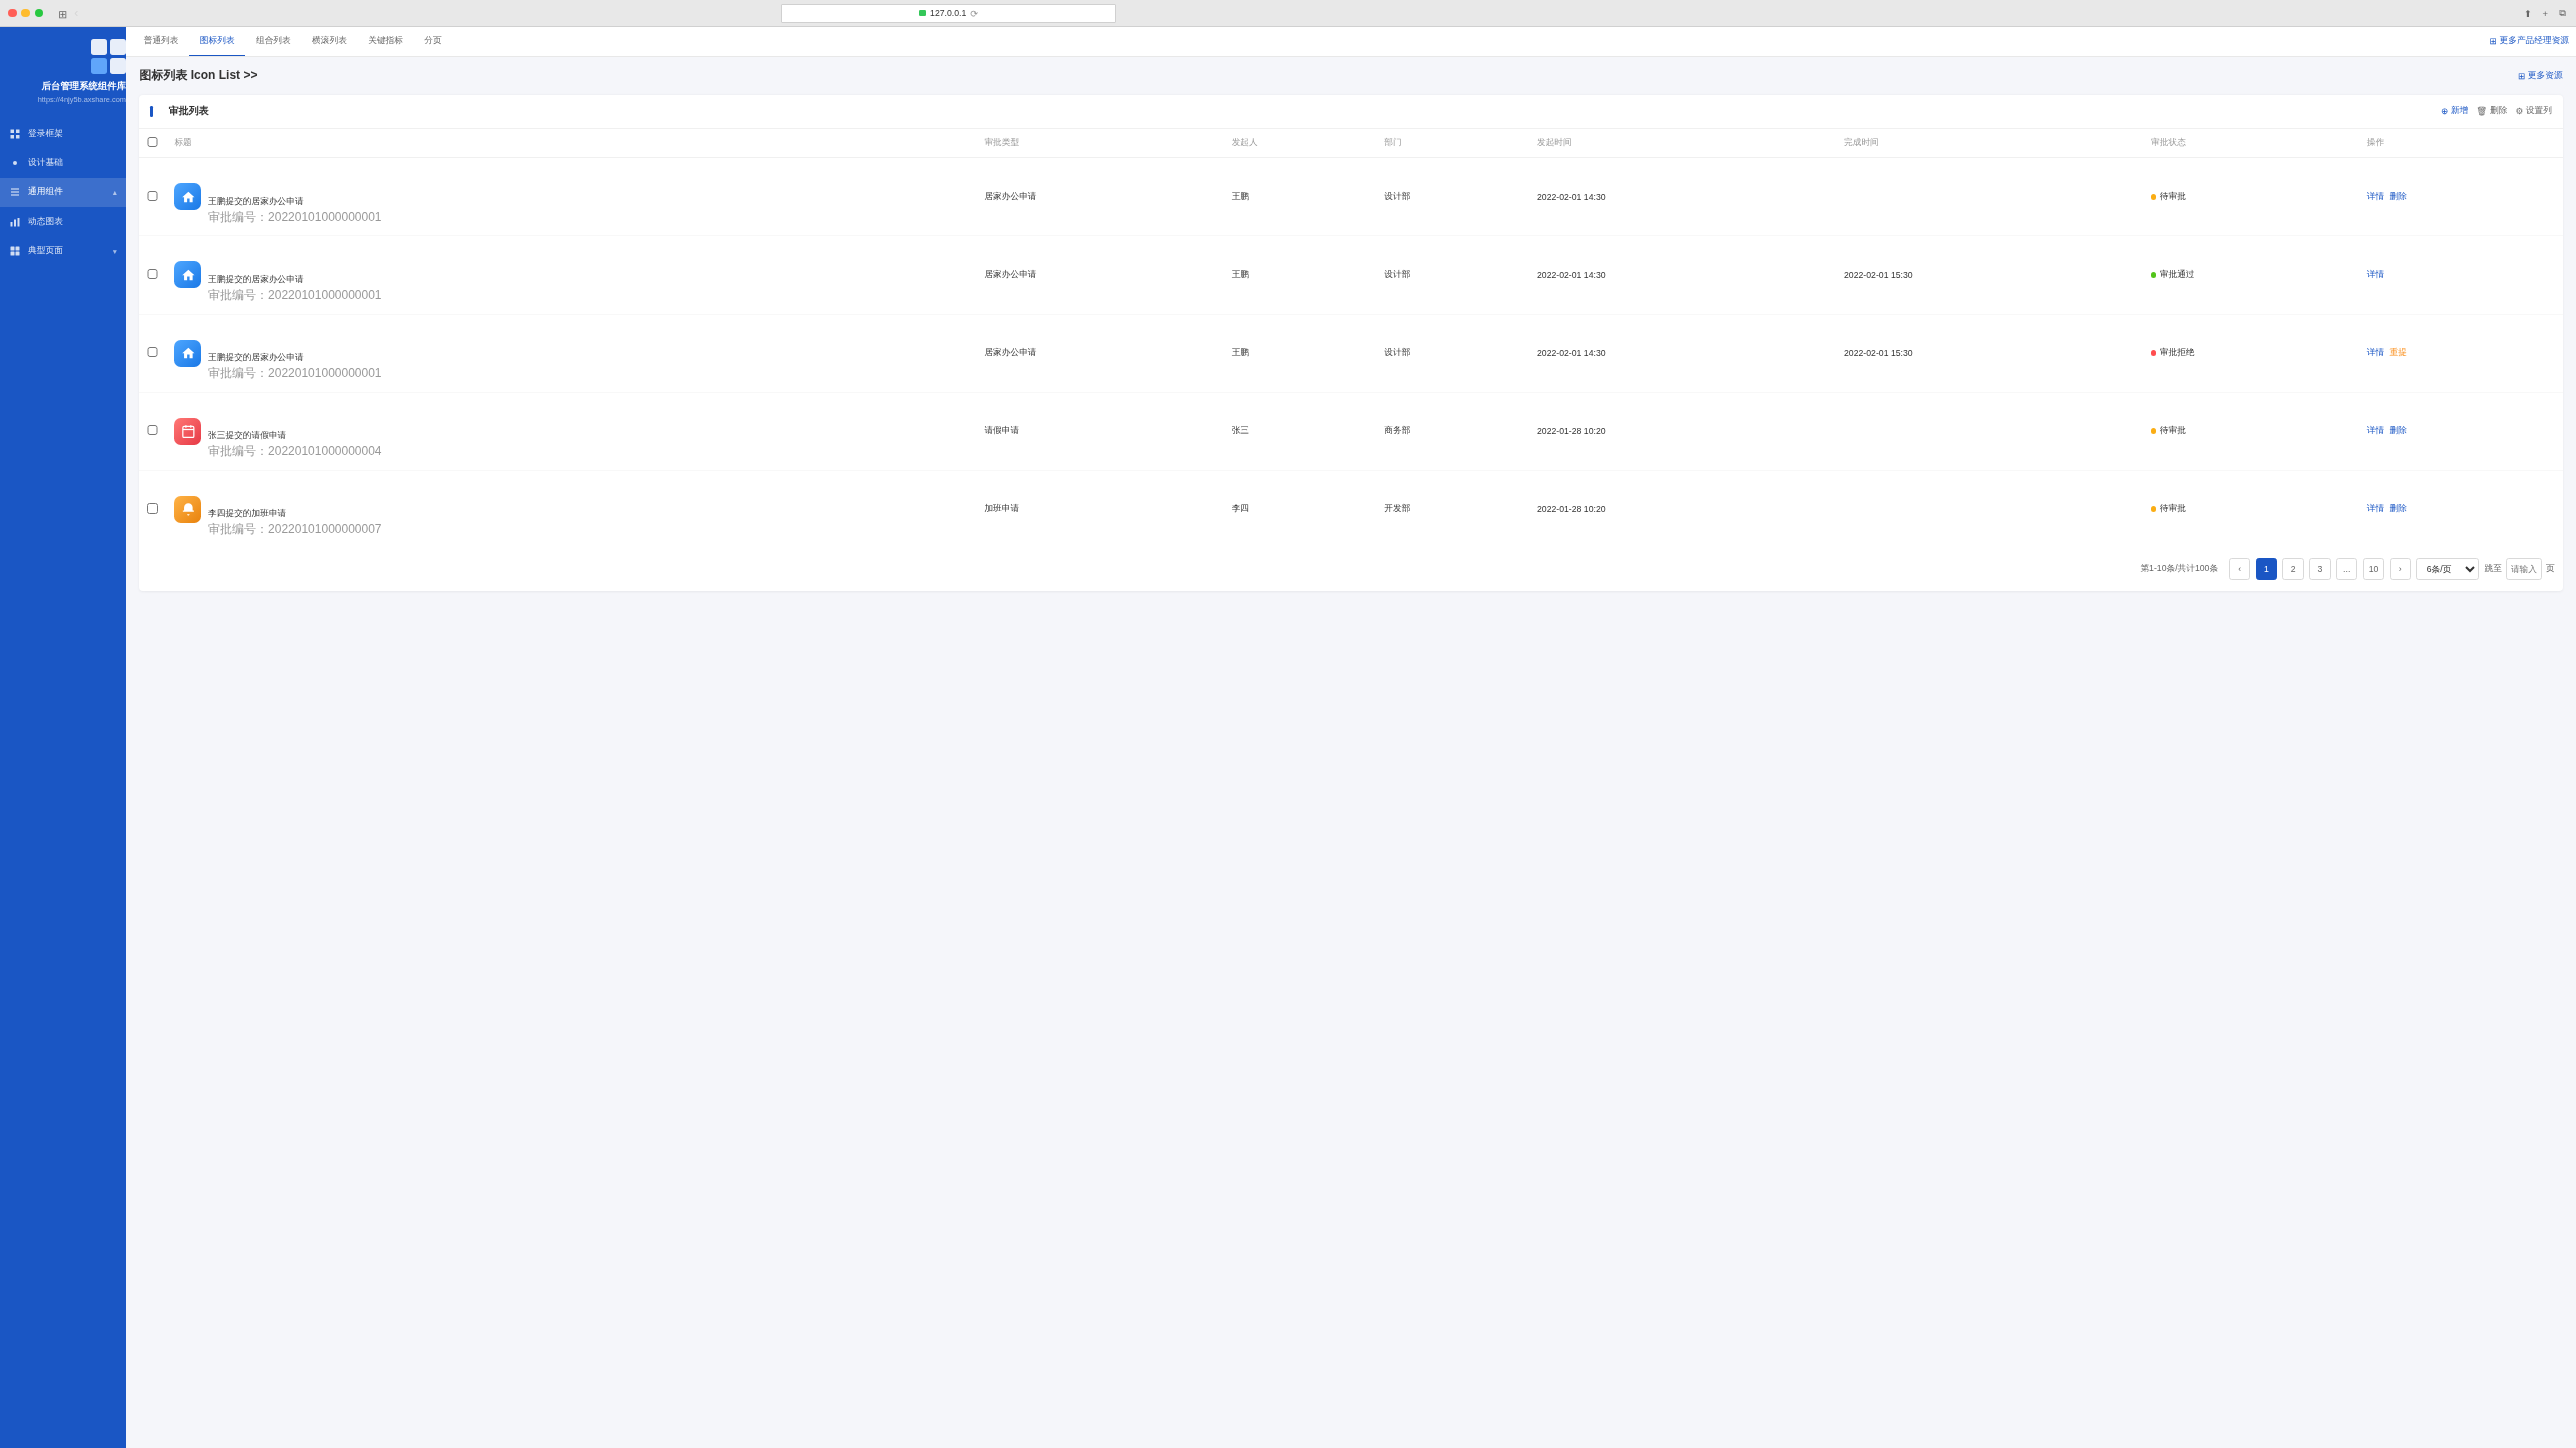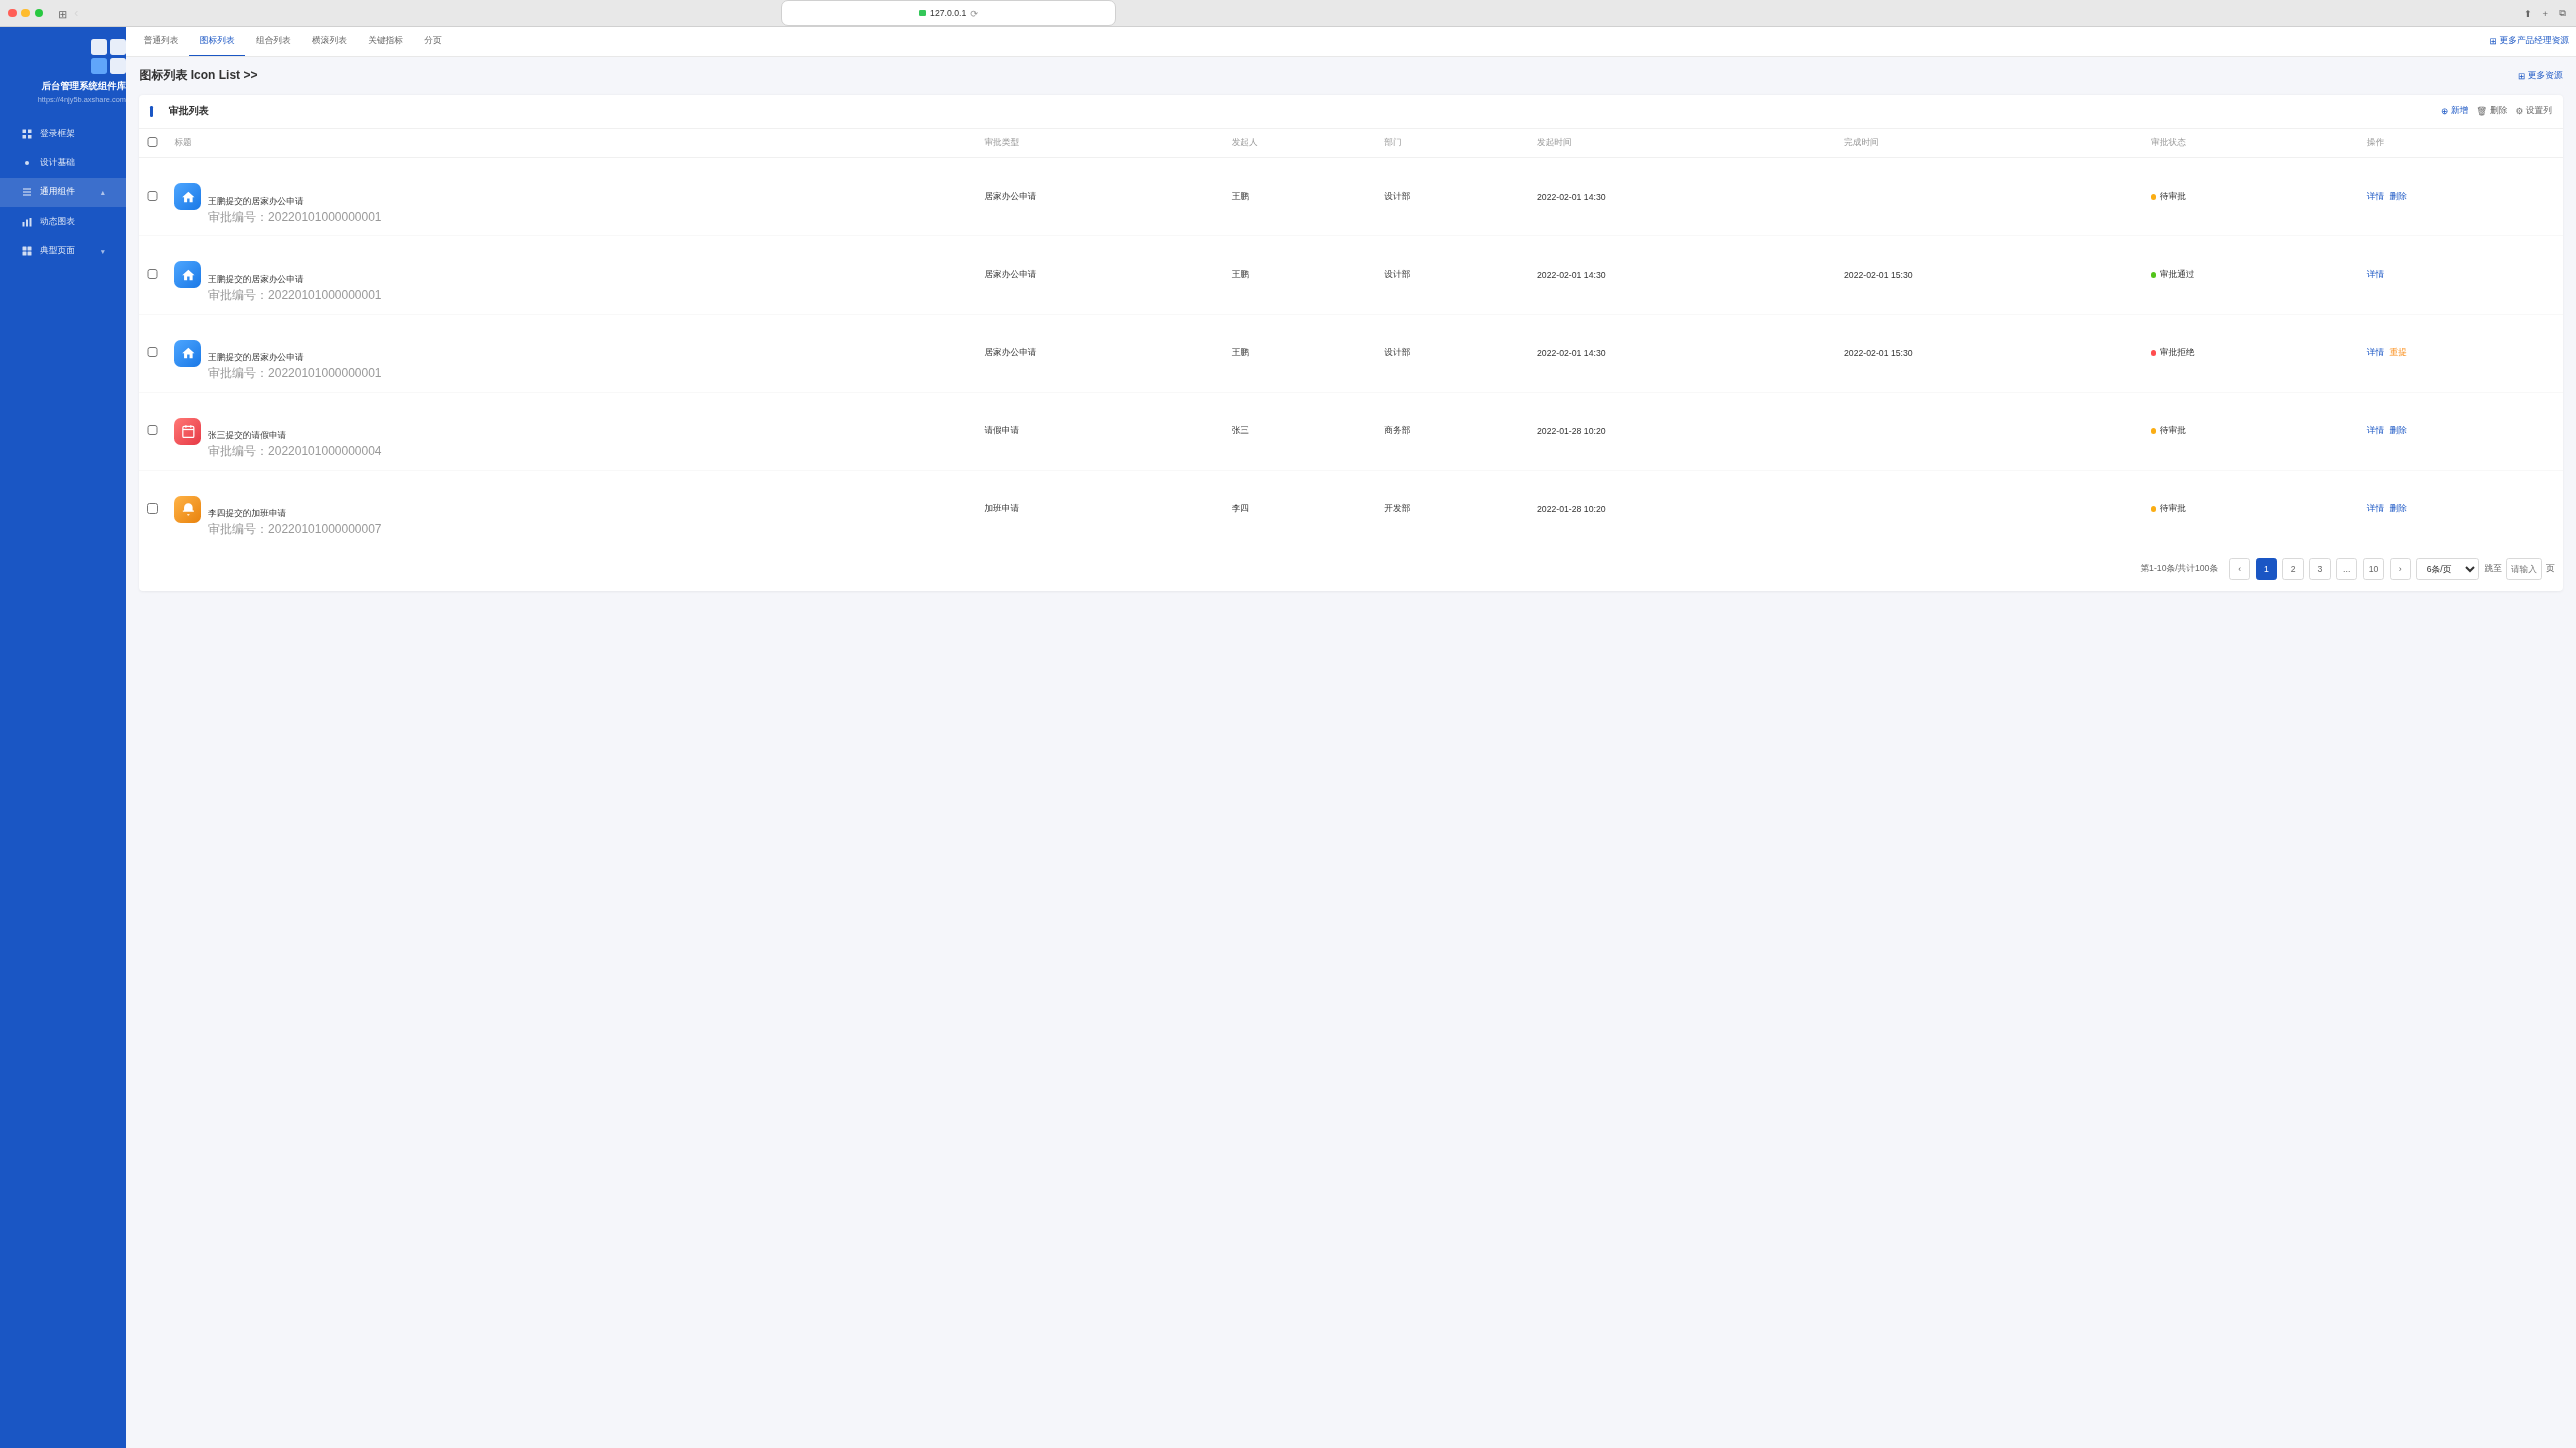--- a/index.html
+++ b/index.html
@@ -9,39 +9,39 @@
     .window-chrome { background: #e8e8e8; height: 27px; display: flex; align-items: center; padding: 0 8px; border-bottom: 0.7px solid #d0d0d0; flex-shrink: 0; }
     .traffic-lights { display: flex; gap: 4.7px; margin-right: 8px; }
     .traffic-light { width: 8.7px; height: 8.7px; border-radius: 50%; }
     .tl-red { background: #ff5f57; }
     .tl-yellow { background: #febc2e; }
     .tl-green { background: #28c840; }
     .window-controls-right { display: flex; gap: 6.7px; margin-left: auto; }
     .window-btn { width: 10.7px; height: 10.7px; display: flex; align-items: center; justify-content: center; color: #666; font-size: 9.4px; cursor: pointer; }
     .sidebar-toggle-icon { width: 10.7px; height: 10.7px; color: #666; margin-left: 13.4px; }
     .back-btn { color: #666; font-size: 10.7px; margin-left: 4px; opacity: 0.4; }
-    .address-bar { flex: 1; max-width: 335px; margin: 0 auto; background: #fff; border: 0.7px solid #d0d0d0; border-radius: 7px; height: 26px; display: flex; align-items: center; justify-content: center; gap: 4px; }
+    .address-bar { flex: 1; max-width: 335px; margin: 0 auto; background: #fff; border: 0.7px solid #d0d0d0; border-radius: 1px; height: 19px; display: flex; align-items: center; justify-content: center; gap: 4px; }
     .address-bar-dot { width: 6.7px; height: 6.7px; background: #34c759; border-radius: 1.3px; }
     .address-text { font-size: 8.7px; color: #333; }
     .address-refresh { font-size: 9.4px; color: #999; }
 
     
     .app-layout { display: flex; flex: 1; overflow: hidden; }
 
     
     .sidebar { width: 126px; background: #1a56c4; display: flex; flex-direction: column; flex-shrink: 0; overflow-y: auto; }
     .sidebar-logo { padding: 12px 0 9.4px; display: flex; flex-direction: column; align-items: flex-end; }
     .logo-icon { width: 35px; height: 35px; display: grid; grid-template-columns: 1fr 1fr; gap: 2.7px; margin-bottom: 5.4px; }
     .logo-square { background: rgba(255,255,255,0.9); border-radius: 2.7px; }
     .logo-square.accent { background: #60a5fa; }
     .logo-title { color: #fff; font-size: 9.4px; font-weight: 600; text-align: center; line-height: 1.4; }
     .logo-url { color: rgba(255,255,255,0.6); font-size: 7.4px; margin-top: 2.7px; }
 
     .sidebar-nav { flex: 1; padding: 5.4px 0; }
-    .nav-item { display: flex; align-items: center; padding: 8px 20px; color: rgba(255,255,255,0.85); cursor: pointer; position: relative; }
+    .nav-item { display: flex; align-items: center; padding: 8px 8px; color: rgba(255,255,255,0.85); cursor: pointer; position: relative; }
     .nav-item.active { background: rgba(255,255,255,0.15); color: #fff; }
     .nav-icon { width: 13.4px; height: 13.4px; margin-right: 6.7px; display: flex; align-items: center; justify-content: center; flex-shrink: 0; }
     .nav-label { font-size: 8.7px; flex: 1; }
     .nav-arrow { font-size: 6.7px; color: rgba(255,255,255,0.6); }
     .sub-nav { background: rgba(0,0,0,0.1); }
     .sub-nav-item { padding: 6.7px 12px 6.7px 32px; color: rgba(255,255,255,0.75); cursor: pointer; font-size: 8.7px; }
     .sub-nav-item.active { color: #fff; background: rgba(255,255,255,0.12); }
 
     
     .main-content { flex: 1; display: flex; flex-direction: column; overflow: hidden; background: #f5f6fa; }

